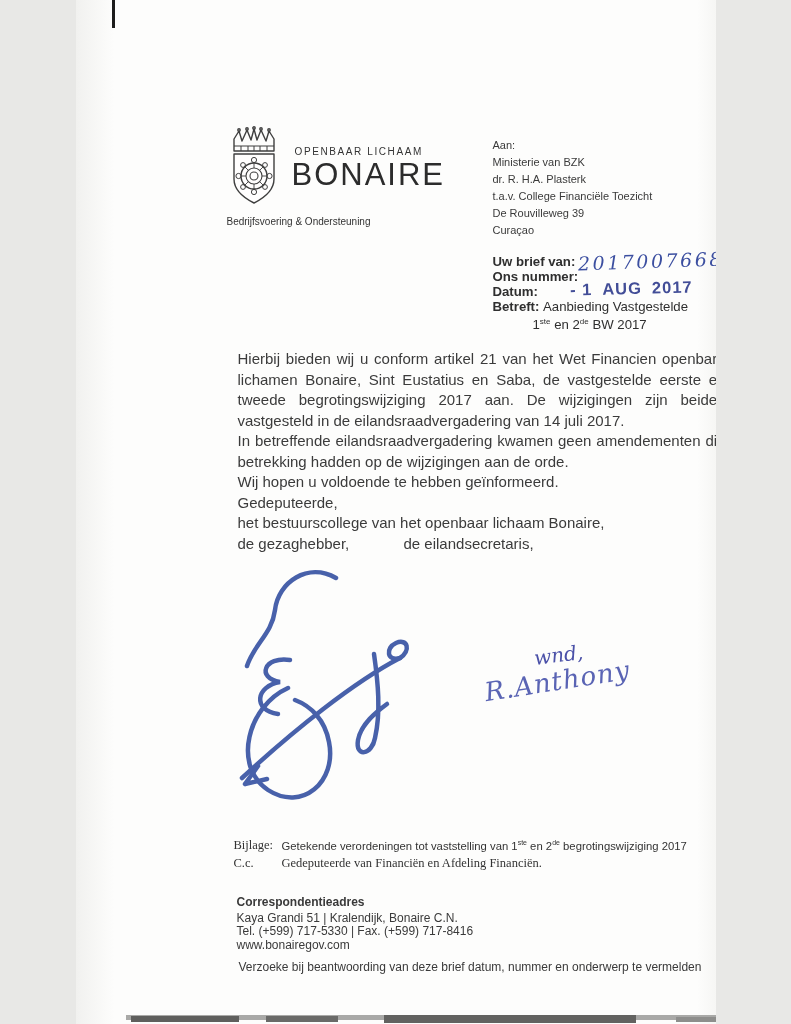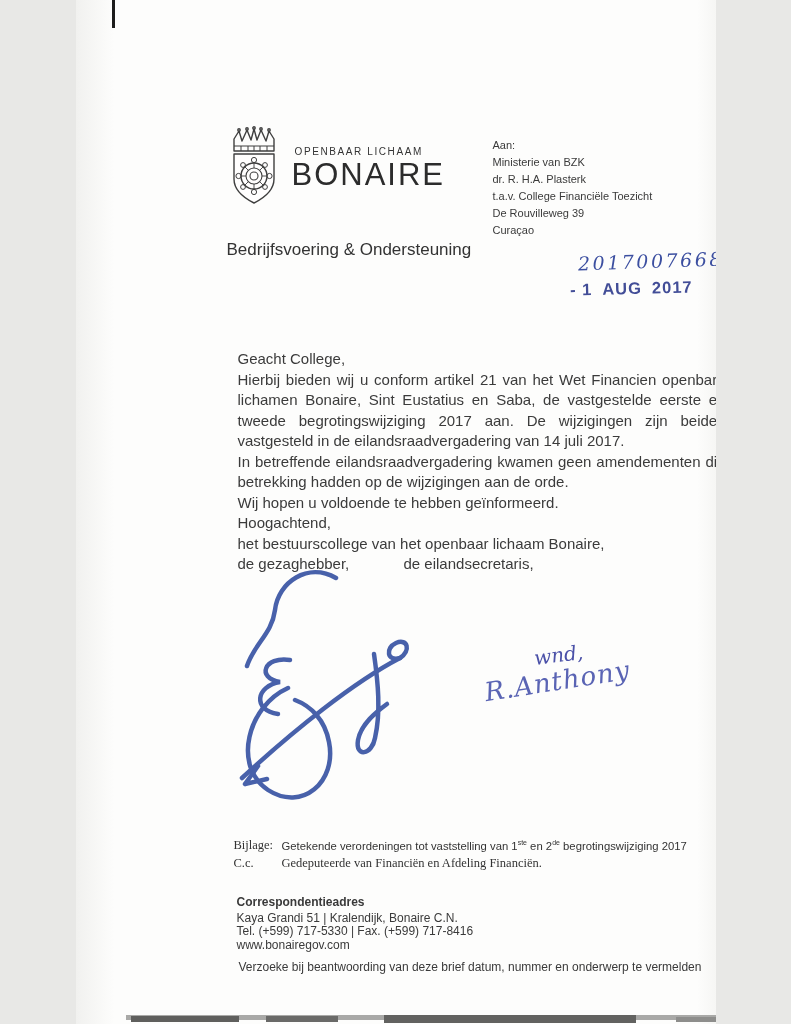--- a/index.html
+++ b/index.html
@@ -11,21 +11,21 @@
     background-image:linear-gradient(to right,#f1f1ef 0%,rgba(253,253,252,0) 6%),
                      linear-gradient(to left,#f6f6f4 0%,rgba(253,253,252,0) 3%);
     font-family:"Liberation Sans",sans-serif;
     color:#3c3c3c;
     overflow:hidden;
   }
   .abs{position:absolute;}
   
   .org-small{font-size:10px;letter-spacing:1.6px;color:#333;}
   .org-large{font-size:31px;letter-spacing:2px;color:#2c2c2c;}
-  .dept{font-size:17px;color:#333;margin-top:24px;}
+  .dept{font-size:10px;color:#333;}
   
   .recipient{font-size:11px;line-height:17px;color:#3a3a3a;}
   .recipient .city{}
   
   .ref{font-size:13.2px;line-height:14.9px;color:#2f2f2f;}
   .ref b{font-weight:bold;}
   .ref sup{font-size:8px;}
   .ref .line2{margin-left:40px;}
   .hand-number{
     font-family:"DejaVu Serif",serif;font-style:italic;
@@ -116,33 +116,39 @@
 
   <div class="abs recipient" style="left:417px;top:137px;">
     <div>Aan:</div>
     <div>Ministerie van BZK</div>
     <div>dr. R. H.A. Plasterk</div>
     <div>t.a.v. College Financiële Toezicht</div>
     <div>De Rouvilleweg 39</div>
     <div class="city">Curaçao</div>
   </div>
 
+  <div class="abs ref" style="left:417px;top:255px;">
+    <div><b>Uw brief van:</b></div>
+    <div><b>Ons nummer:</b></div>
+    <div><b>Datum:</b></div>
+    <div><b>Betreft:</b>&nbsp;<span>Aanbieding Vastgestelde</span></div>
+    <div class="line2"><span>1</span><sup>ste</sup><span> en 2</span><sup>de</sup><span> BW 2017</span></div>
+  </div>
 
   <div class="abs hand-number" style="left:502px;top:250px;">2017007668</div>
 
   <div class="abs date-stamp" style="left:494px;top:279px;">
     <span>- 1</span><span class="sp"></span><span>AUG</span><span class="sp"></span><span>2017</span>
   </div>
 
   <div class="abs body-block" style="left:162px;top:349px;">
-    <p>Geacht College,</p>
     <p class="p1 just">Hierbij bieden wij u conform artikel 21 van het Wet Financien openbare lichamen Bonaire, Sint Eustatius en Saba, de vastgestelde eerste en tweede begrotingswijziging 2017 aan. De wijzigingen zijn beiden vastgesteld in de eilandsraadvergadering van 14 juli 2017.</p>
     <p class="p2 just">In betreffende eilandsraadvergadering kwamen geen amendementen die betrekking hadden op de wijzigingen aan de orde.</p>
     <p class="p3">Wij hopen u voldoende te hebben geïnformeerd.</p>
-    <p class="closing">Hoogachtend,</p>
+    <p class="closing">Gedeputeerde,</p>
     <p class="college">het bestuurscollege van het openbaar lichaam Bonaire,</p>
     <p class="titles">
       <span class="left-title">de gezaghebber,</span><span>de eilandsecretaris,</span>
     </p>
   </div>
 
   <div class="abs hand wnd" style="left:458px;top:643px;">wnd,</div>
 
   <div class="abs hand anthony" style="left:408px;top:666px;">R.Anthony</div>
 

